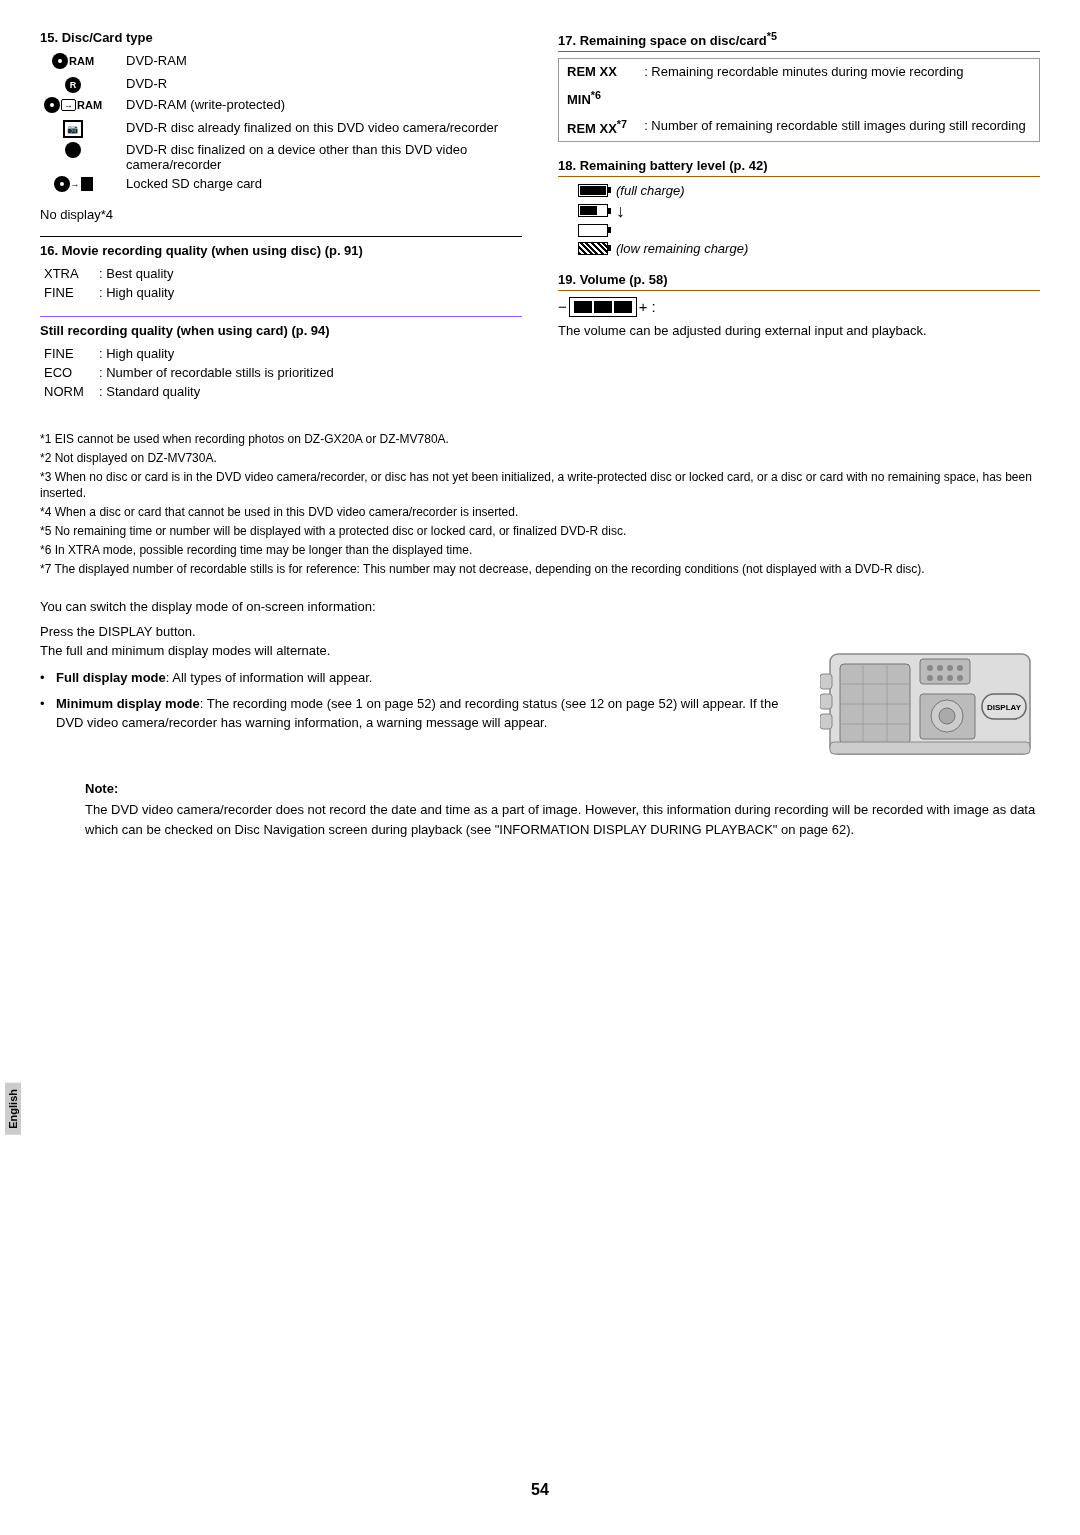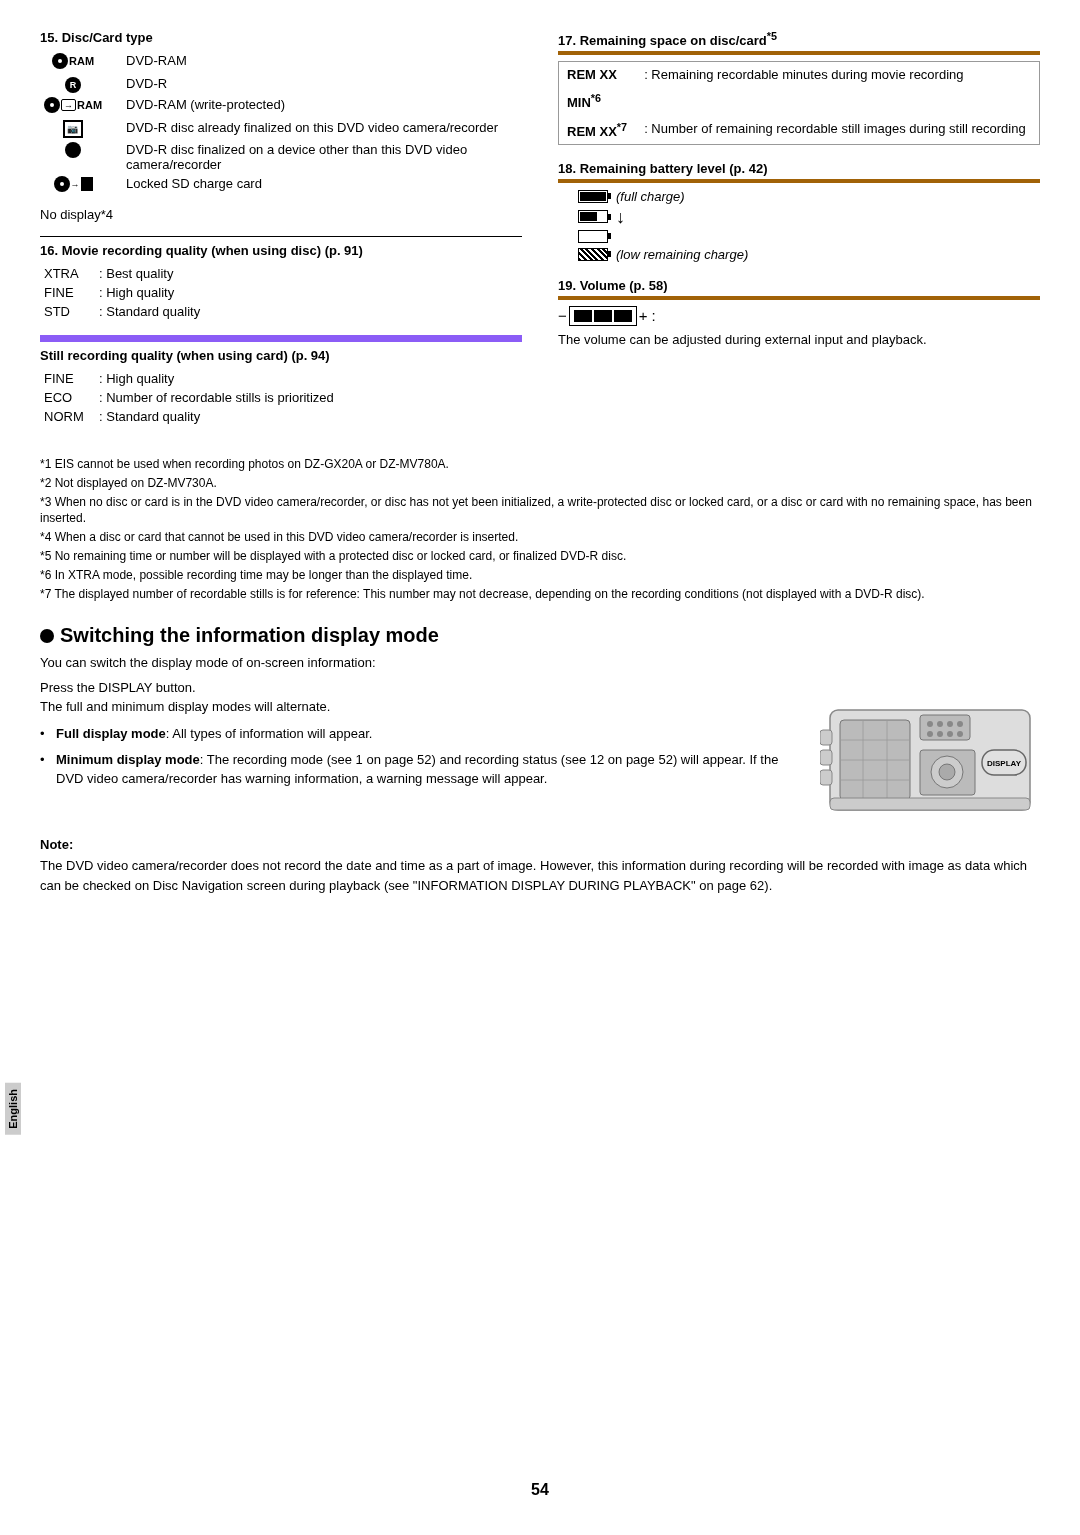--- a/index.html
+++ b/index.html
@@ -37,21 +37,21 @@
 
     .section-title {
       font-weight: bold;
       font-size: 13px;
       margin-bottom: 6px;
     }
 
     .section-title-underline {
       font-weight: bold;
       font-size: 13px;
-      border-bottom: 4px solid #a16207;
+      border-bottom: 1px solid #a16207;
       padding-bottom: 3px;
       margin-bottom: 6px;
     }
 
     .disc-table {
       width: 100%;
       border-collapse: collapse;
       margin-bottom: 10px;
     }
 
@@ -95,21 +95,21 @@
       font-size: 13px;
       vertical-align: top;
     }
 
     .quality-label {
       width: 55px;
       font-weight: normal;
     }
 
     .still-section {
-      border-top: 7px solid #8b5cf6;
+      border-top: 1px solid #8b5cf6;
       padding-top: 6px;
       margin-bottom: 10px;
     }
 
     .rem-table {
       width: 100%;
       border-collapse: collapse;
       border: 1px solid #999;
       margin-bottom: 14px;
     }
@@ -235,20 +235,21 @@
     }
 
     .bullet-list li::before {
       content: "•";
       position: absolute;
       left: 0;
     }
 
     .note-section {
       margin-top: 14px;
+      margin-left: 45px;
     }
 
     .note-title {
       font-weight: bold;
       font-size: 13px;
       margin-bottom: 4px;
     }
 
     .note-text {
       font-size: 13px;
@@ -371,24 +372,20 @@
           </div>
           <table class="quality-table">
             <tbody>
               <tr>
                 <td class="quality-label">XTRA</td>
                 <td>: Best quality</td>
               </tr>
               <tr>
                 <td class="quality-label">FINE</td>
                 <td>: High quality</td>
-              </tr>
-              <tr>
-                <td class="quality-label">STD</td>
-                <td>: Standard quality</td>
               </tr>
             </tbody>
           </table>
         </div>
 
         <div class="still-section">
           <div class="section-title">
             <span>Still recording quality (when using card)</span>
             <span>(p. 94)</span>
           </div>
@@ -519,24 +516,20 @@
     </div>
     <div class="footnote">
       <span>*6 </span><span>In XTRA mode, possible recording time may be longer than the displayed time.</span>
     </div>
     <div class="footnote">
       <span>*7 </span><span>The displayed number of recordable stills is for reference: This number may not decrease, depending on the recording conditions (not displayed with a DVD-R disc).</span>
     </div>
   </div>
 
   <div class="switching-section">
-    <div class="switching-title">
-      <span class="bullet-circle"></span>
-      <span>Switching the information display mode</span>
-    </div>
     <div class="switching-intro">You can switch the display mode of on-screen information:</div>
 
     <div class="switching-body">
       <div class="switching-text">
         <div class="press-display">Press the DISPLAY button.</div>
         <div class="full-alternate">The full and minimum display modes will alternate.</div>
         <ul class="bullet-list">
           <li>
             <strong>Full display mode</strong><span>: All types of information will appear.</span>
           </li>

